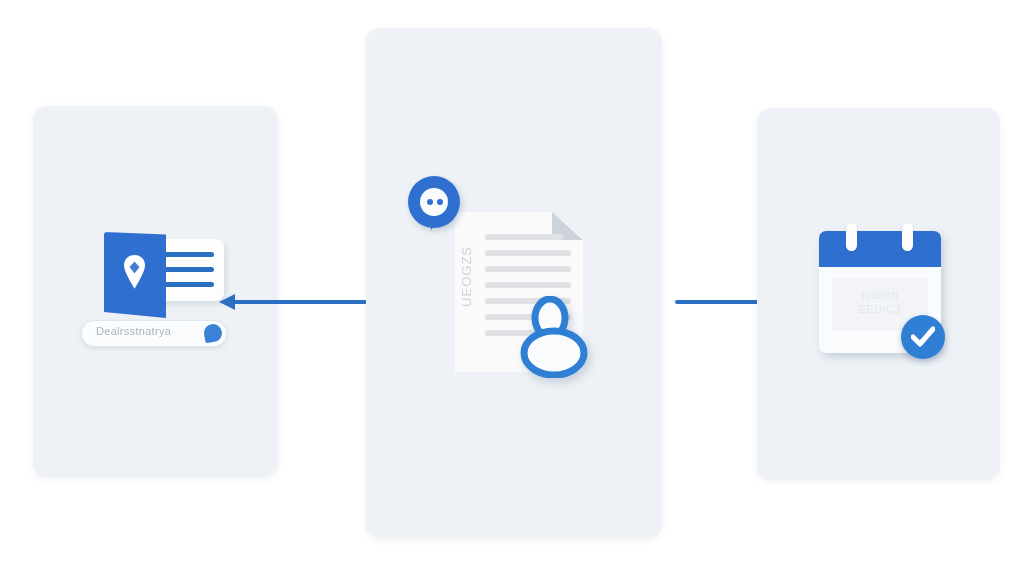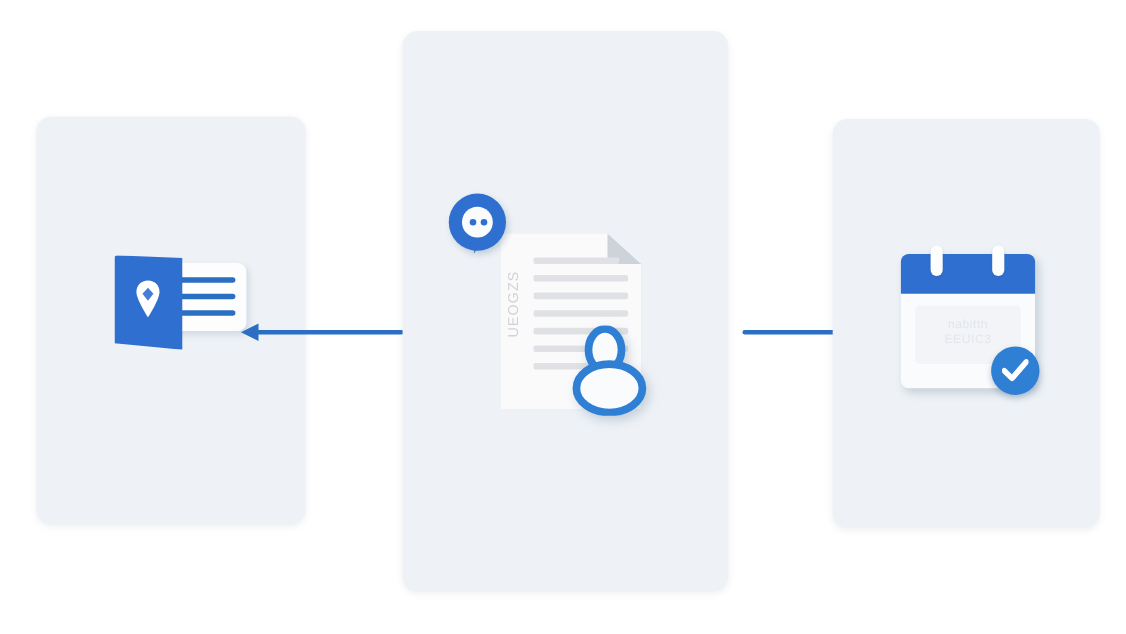--- a/index.html
+++ b/index.html
@@ -336,20 +336,24 @@
     <div class="blue-flap">
       <div class="pin">
         <svg width="23" height="36" viewBox="0 0 23 36">
           <path d="M11.5 1 C5.2 1 1 5.6 1 11.4 C1 18.2 11.5 34.5 11.5 34.5 C11.5 34.5 22 18.2 22 11.4 C22 5.6 17.8 1 11.5 1 Z" fill="#ffffff"></path>
           <path d="M11.5 7.5 L16.5 13 L11.5 19.5 L6.5 13 Z" fill="#2f6fd0" opacity="0.9"></path>
         </svg>
       </div>
     </div>
   </div>
 
+  <div id="destination-pill">
+    <div class="pill-text">Dealrsstnatrya</div>
+    <div class="pill-dot"></div>
+  </div>
 
   <div class="arrow" id="arrow-left">
     <div class="head"></div>
     <div class="shaft"></div>
   </div>
 
   <div class="arrow" id="arrow-right">
     <div class="shaft"></div>
     <div class="head"></div>
   </div>

